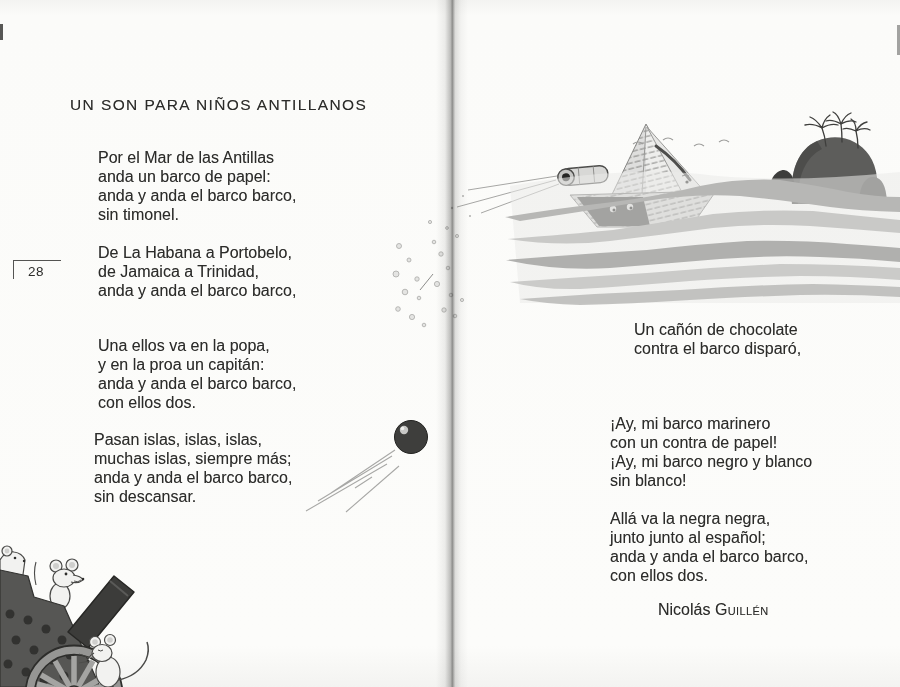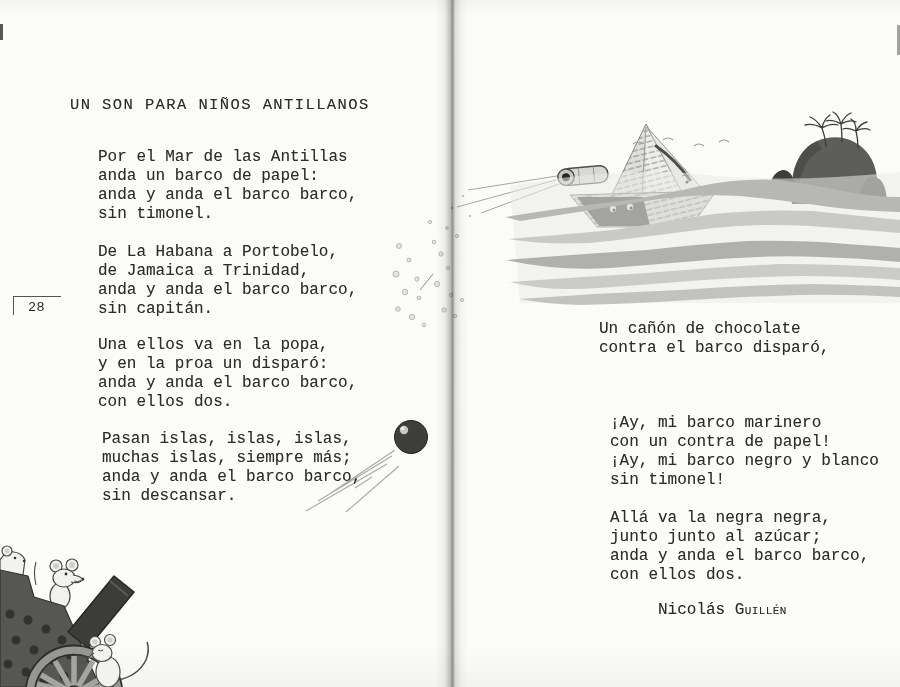--- a/index.html
+++ b/index.html
@@ -1,39 +1,39 @@
 <!DOCTYPE html>
 <html><head>
 <meta charset="utf-8">
 <style>
   html,body{margin:0;padding:0;background:#e8e8e6;}
   .spread{
     position:relative;width:900px;height:687px;overflow:hidden;
     background:linear-gradient(180deg,#f3f3f1 0px,#fbfbf9 16px,#fcfcfa 94%,#f3f3f1 100%);
-    font-family:Liberation Mono, monospace;color:#2c2c2a;
+    font-family:Liberation Sans, sans-serif;color:#2c2c2a;
   }
   .art{position:absolute;left:0;top:0;z-index:1;}
   .gutter{
     position:absolute;top:0;left:436px;width:32px;height:100%;z-index:3;pointer-events:none;
     background:linear-gradient(90deg,
       rgba(120,120,118,0) 0%, rgba(120,120,118,0.12) 28%,
       rgba(88,88,86,0.38) 45%, rgba(52,52,50,0.55) 51%,
       rgba(110,110,108,0.22) 60%, rgba(140,140,138,0.08) 78%,
       rgba(140,140,138,0) 100%);
   }
   .title{
     position:absolute;left:70px;top:96px;margin:0;z-index:2;
     font-size:15.5px;font-weight:400;letter-spacing:1.4px;white-space:pre;
     text-shadow:0 0 .5px rgba(44,44,42,.4);
   }
   .stanza{position:absolute;z-index:2;margin-left:28px;}
   .line{font-size:16px;line-height:19px;white-space:pre;text-shadow:0 0 .5px rgba(44,44,42,.35);}
   .pagenum{
     position:absolute;left:13px;top:260px;width:47px;height:18px;z-index:2;
-    border-top:1.2px solid #545452;border-left:1.2px solid #545452;margin-top:36px;
+    border-top:1.2px solid #545452;border-left:1.2px solid #545452;
   }
   .pagenum .num{display:inline-block;margin:3px 0 0 14px;font-size:13.5px;letter-spacing:.5px;}
   .author{position:absolute;left:658px;top:601px;z-index:2;font-size:16px;text-shadow:0 0 .5px rgba(44,44,42,.35);}
   .author .last{font-variant:small-caps;letter-spacing:.4px;}
 </style>
 </head>
 <body>
 
 <div class="spread">
 
@@ -228,47 +228,46 @@
   <div class="stanza" style="left:70px;top:148px">
     <div class="line">Por el Mar de las Antillas</div>
     <div class="line">anda un barco de papel:</div>
     <div class="line">anda y anda el barco barco,</div>
     <div class="line">sin timonel.</div>
   </div>
   <div class="stanza" style="left:70px;top:243px">
     <div class="line">De La Habana a Portobelo,</div>
     <div class="line">de Jamaica a Trinidad,</div>
     <div class="line">anda y anda el barco barco,</div>
-    <div class="line">sin capitán.</div>
   </div>
   <div class="stanza" style="left:70px;top:336px">
     <div class="line">Una ellos va en la popa,</div>
-    <div class="line">y en la proa un disparó:</div>
+    <div class="line">y en la proa un capitán:</div>
     <div class="line">anda y anda el barco barco,</div>
     <div class="line">con ellos dos.</div>
   </div>
-  <div class="stanza" style="left:74px;top:430px">
+  <div class="stanza" style="left:66px;top:430px">
     <div class="line">Pasan islas, islas, islas,</div>
     <div class="line">muchas islas, siempre más;</div>
     <div class="line">anda y anda el barco barco,</div>
     <div class="line">sin descansar.</div>
   </div>
 
-  <div class="stanza" style="left:571px;top:320px">
+  <div class="stanza" style="left:606px;top:320px">
     <div class="line">Un cañón de chocolate</div>
     <div class="line">contra el barco disparó,</div>
   </div>
   <div class="stanza" style="left:582px;top:414px">
     <div class="line">¡Ay, mi barco marinero</div>
     <div class="line">con un contra de papel!</div>
     <div class="line">¡Ay, mi barco negro y blanco</div>
-    <div class="line">sin timonel!</div>
+    <div class="line">sin blanco!</div>
   </div>
   <div class="stanza" style="left:582px;top:509px">
     <div class="line">Allá va la negra negra,</div>
-    <div class="line">junto junto al azúcar;</div>
+    <div class="line">junto junto al español;</div>
     <div class="line">anda y anda el barco barco,</div>
     <div class="line">con ellos dos.</div>
   </div>
 
   <div class="author"><span>Nicolás</span> <span class="last">Guillén</span></div>
 
 </div>
 
 </body></html>

